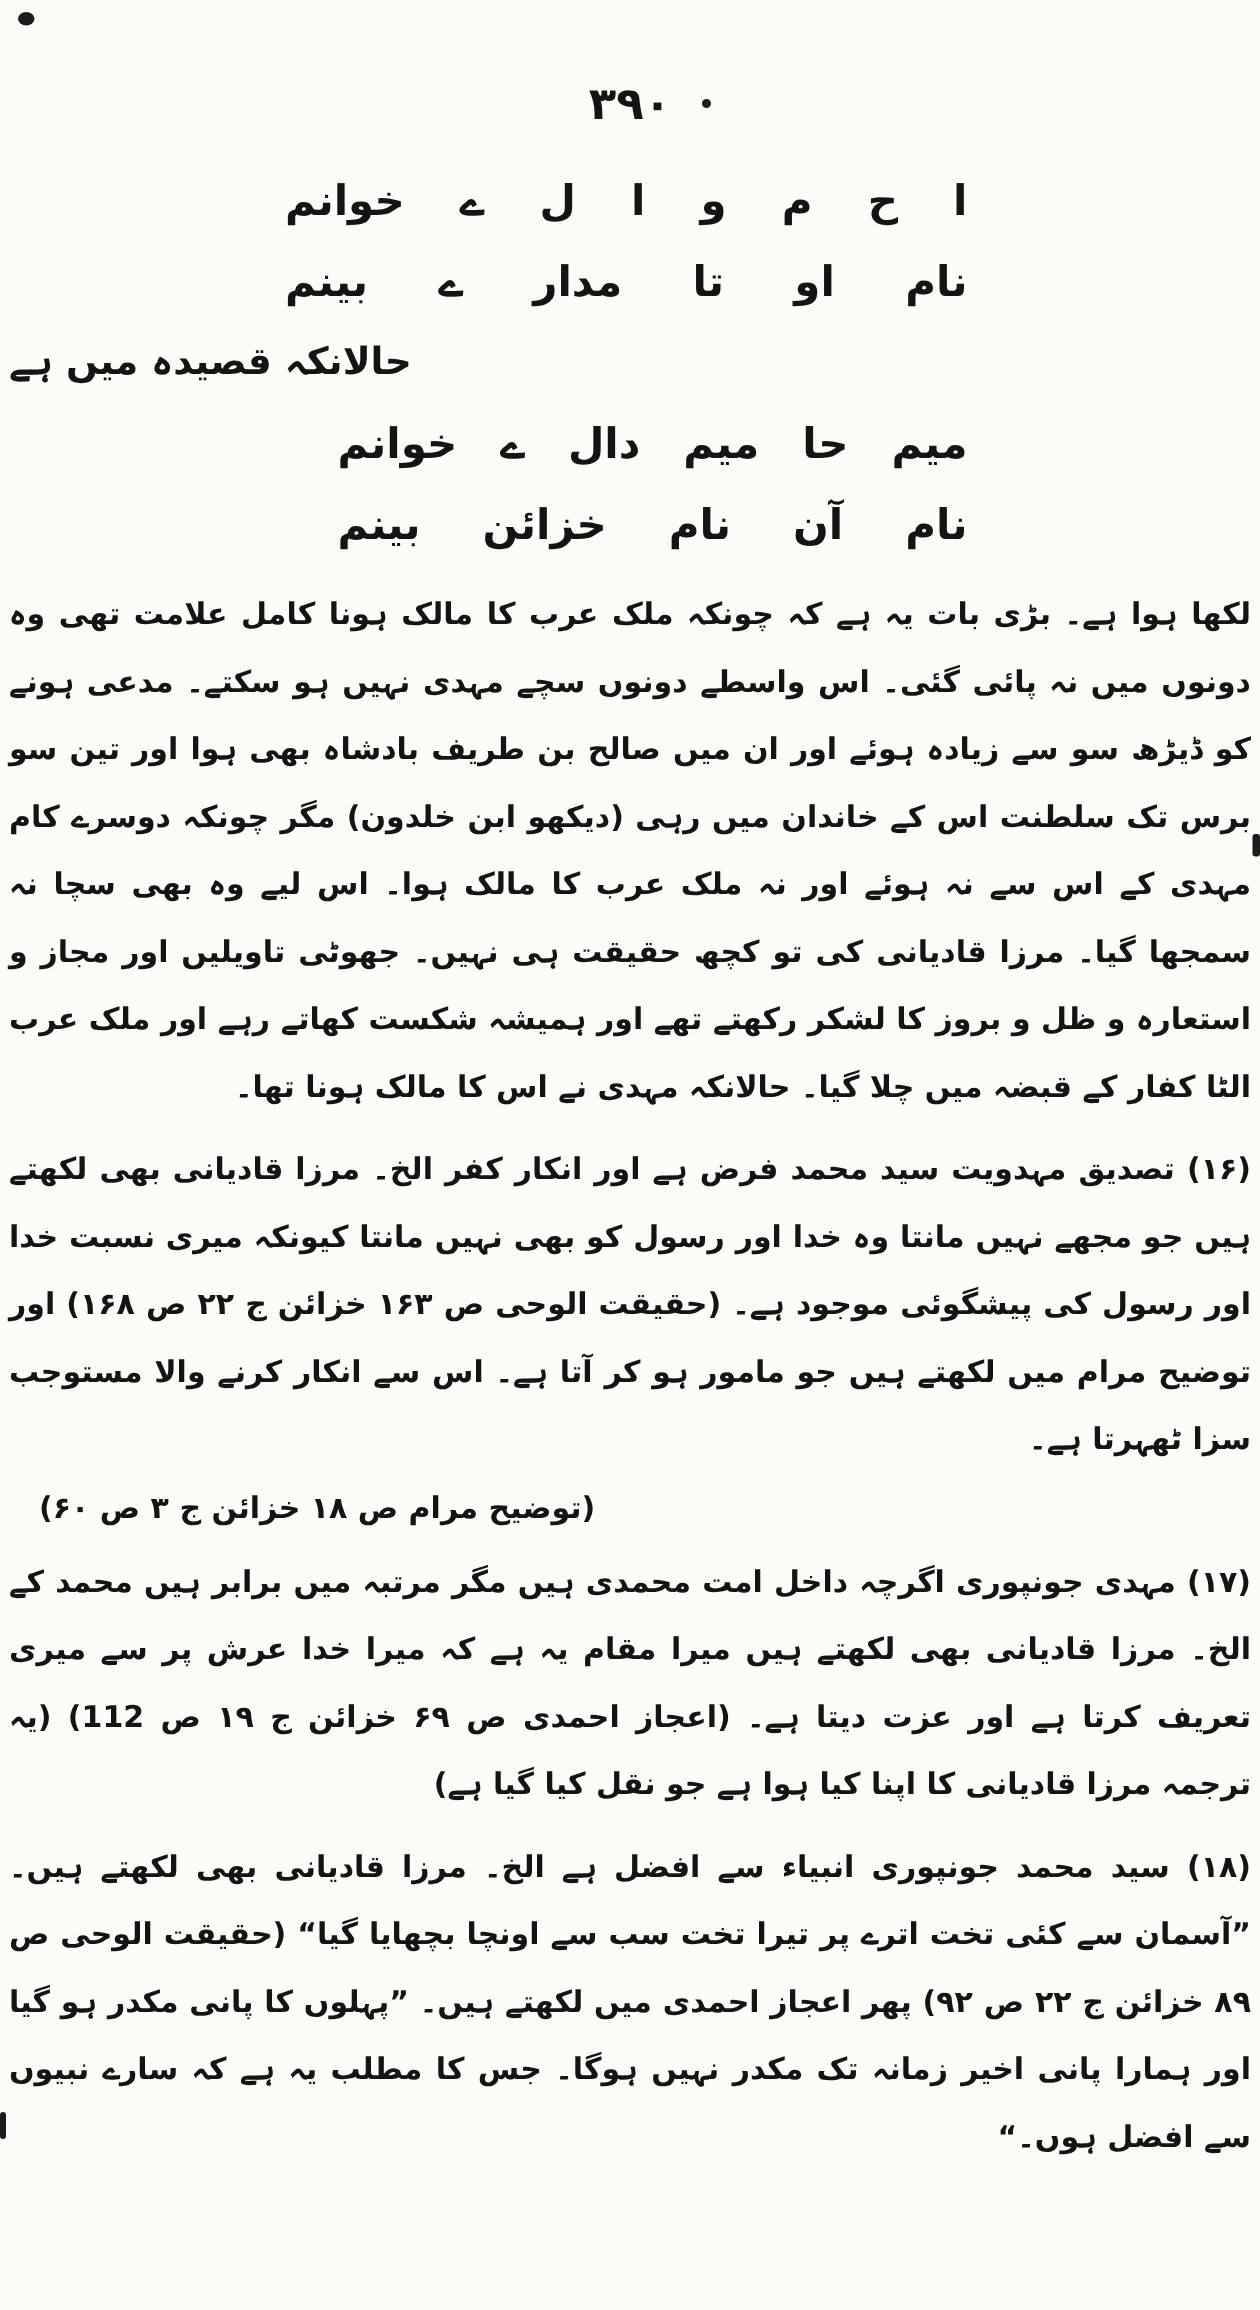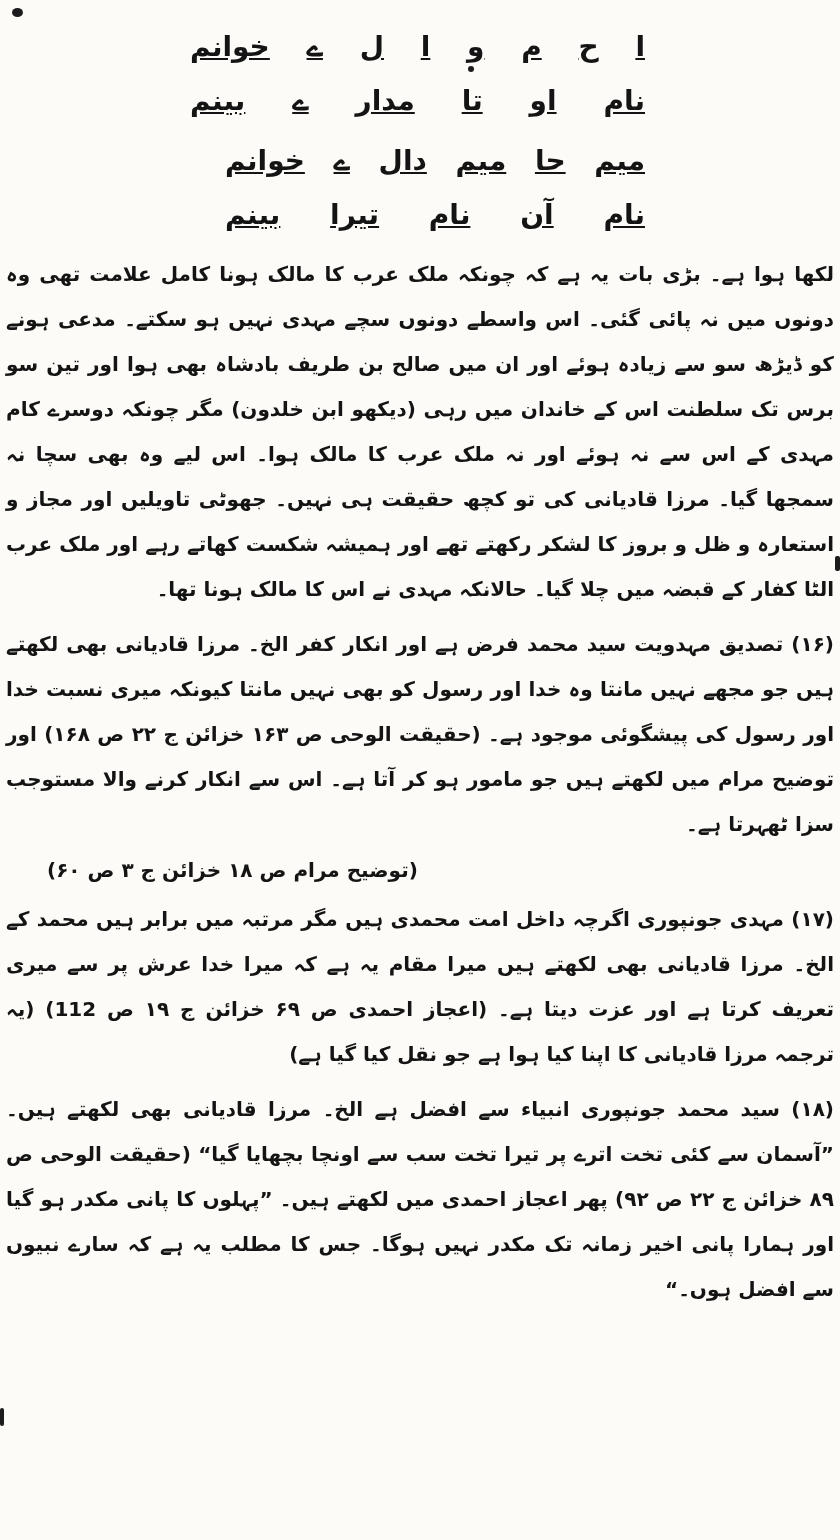--- a/index.html
+++ b/index.html
@@ -32,61 +32,62 @@
   }
   .pb1 { margin-top: 20px; }
   .pb2 { margin-top: 6px; width: 420px; margin-right: 195px; }
   .verse {
     display: flex;
     justify-content: space-between;
     align-items: baseline;
     font-size: 28px;
     line-height: 54px;
   }
-  .verse .w { white-space: nowrap; text-decoration: underline; }
+  .verse .w { white-space: nowrap; }
   .interlude {
     font-size: 25px;
     line-height: 44px;
     text-align: left;
     padding-left: 6px;
     margin-top: 4px;
   }
   .prose {
     font-size: 20px;
     line-height: 45px;
     text-align: justify;
     margin: 10px 6px 6px 6px;
   }
   .footnote {
     font-size: 20px;
     line-height: 34px;
     text-align: left;
     margin: 6px 0 4px 0;
   }
-  .fn1 { padding-left: 47px; }
+  .fn1 { padding-left: 26px; }
   
   .speck {
     position: absolute;
     background: #1c1c1c;
   }
   .s1 { top: 8px;   left: 12px;  width: 11px; height: 9px;  border-radius: 50%; }
   .s2 { top: 66px;  left: 468px; width: 6px;  height: 6px;  border-radius: 50%; }
   .s3 { top: 556px; right: 0;    width: 5px;  height: 15px; border-radius: 2px; }
   .s4 { top: 1408px; left: 0;    width: 4px;  height: 18px; border-radius: 2px; }
 </style>
 </head>
 <body>
 
 <div class="page">
 
   <div class="speck s1"></div>
   <div class="speck s2"></div>
   <div class="speck s3"></div>
   <div class="speck s4"></div>
 
+  <div class="top-num">۳۹۰</div>
 
   <div class="poetry-block pb1">
     <div class="verse">
       <span class="w">ا</span>
       <span class="w">ح</span>
       <span class="w">م</span>
       <span class="w">و</span>
       <span class="w">ا</span>
       <span class="w">ل</span>
       <span class="w">ے</span>
@@ -95,35 +96,36 @@
     <div class="verse">
       <span class="w">نام</span>
       <span class="w">او</span>
       <span class="w">تا</span>
       <span class="w">مدار</span>
       <span class="w">ے</span>
       <span class="w">بینم</span>
     </div>
   </div>
 
+  <div class="interlude">حالانکہ قصیدہ میں ہے</div>
 
   <div class="poetry-block pb2">
     <div class="verse">
       <span class="w">میم</span>
       <span class="w">حا</span>
       <span class="w">میم</span>
       <span class="w">دال</span>
       <span class="w">ے</span>
       <span class="w">خوانم</span>
     </div>
     <div class="verse">
       <span class="w">نام</span>
       <span class="w">آن</span>
       <span class="w">نام</span>
-      <span class="w">تیرا</span>
+      <span class="w">خزائن</span>
       <span class="w">بینم</span>
     </div>
   </div>
 
   <p class="prose">لکھا ہوا ہے۔ بڑی بات یہ ہے کہ چونکہ ملک عرب کا مالک ہونا کامل علامت تھی وہ دونوں میں نہ پائی گئی۔ اس واسطے دونوں سچے مہدی نہیں ہو سکتے۔ مدعی ہونے کو ڈیڑھ سو سے زیادہ ہوئے اور ان میں صالح بن طریف بادشاہ بھی ہوا اور تین سو برس تک سلطنت اس کے خاندان میں رہی (دیکھو ابن خلدون) مگر چونکہ دوسرے کام مہدی کے اس سے نہ ہوئے اور نہ ملک عرب کا مالک ہوا۔ اس لیے وہ بھی سچا نہ سمجھا گیا۔ مرزا قادیانی کی تو کچھ حقیقت ہی نہیں۔ جھوٹی تاویلیں اور مجاز و استعارہ و ظل و بروز کا لشکر رکھتے تھے اور ہمیشہ شکست کھاتے رہے اور ملک عرب الٹا کفار کے قبضہ میں چلا گیا۔ حالانکہ مہدی نے اس کا مالک ہونا تھا۔</p>
 
   <p class="prose">(۱۶) تصدیق مہدویت سید محمد فرض ہے اور انکار کفر الخ۔ مرزا قادیانی بھی لکھتے ہیں جو مجھے نہیں مانتا وہ خدا اور رسول کو بھی نہیں مانتا کیونکہ میری نسبت خدا اور رسول کی پیشگوئی موجود ہے۔ (حقیقت الوحی ص ۱۶۳ خزائن ج ۲۲ ص ۱۶۸) اور توضیح مرام میں لکھتے ہیں جو مامور ہو کر آتا ہے۔ اس سے انکار کرنے والا مستوجب سزا ٹھہرتا ہے۔</p>
 
   <div class="footnote fn1">(توضیح مرام ص ۱۸ خزائن ج ۳ ص ۶۰)</div>
 

